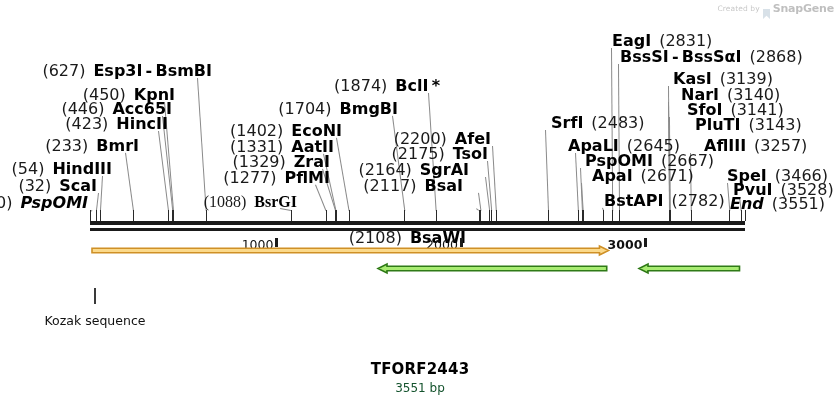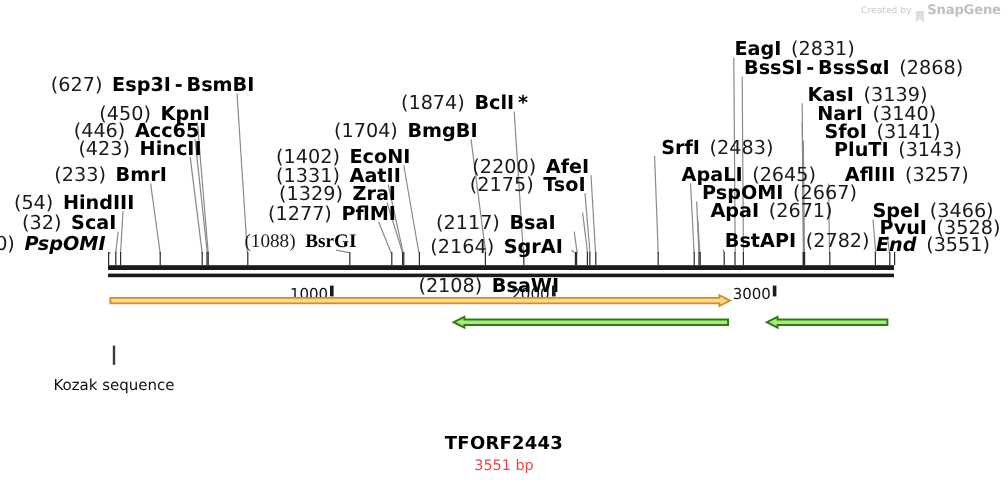--- a/index.html
+++ b/index.html
@@ -126,21 +126,21 @@
     text-align: center;
   }
   .title-name {
     font-size: 15px;
     font-weight: bold;
     color: #000;
     letter-spacing: 0.2px;
   }
   .title-size {
     font-size: 12px;
-    color: #ef4444;
+    color: #14532d;
     margin-top: 3px;
   }
 </style>
 </head>
 <body>
 
 <div id="map">
 
   <div class="watermark">
     <span class="wm-created">Created by</span>
@@ -236,21 +236,21 @@
       <div class="label right" style="left: auto; right: 628px; top: 71px;"><span class="pos">(627)</span> <span class="enz">Esp3I</span><span class="sep"> - </span><span class="enz">BsmBI</span></div>
       <div class="label right" style="left: auto; right: 543px; top: 202px; font-family: Liberation Serif, serif;"><span class="pos">(1088)</span> <span class="enz">BsrGI</span></div>
       <div class="label right" style="left: auto; right: 510px; top: 178px;"><span class="pos">(1277)</span> <span class="enz">PflMI</span></div>
       <div class="label right" style="left: auto; right: 510px; top: 162px;"><span class="pos">(1329)</span> <span class="enz">ZraI</span></div>
       <div class="label right" style="left: auto; right: 506px; top: 147px;"><span class="pos">(1331)</span> <span class="enz">AatII</span></div>
       <div class="label right" style="left: auto; right: 498px; top: 131px;"><span class="pos">(1402)</span> <span class="enz">EcoNI</span></div>
       <div class="label right" style="left: auto; right: 442px; top: 109px;"><span class="pos">(1704)</span> <span class="enz">BmgBI</span></div>
       <div class="label right" style="left: auto; right: 400px; top: 86px;"><span class="pos">(1874)</span> <span class="enz">BclI</span><span class="star"> *</span></div>
       <div class="label right" style="left: auto; right: 374px; top: 202px; margin-top: 36px;"><span class="pos">(2108)</span> <span class="enz">BsaWI</span></div>
       <div class="label right" style="left: auto; right: 377px; top: 186px;"><span class="pos">(2117)</span> <span class="enz">BsaI</span></div>
-      <div class="label right" style="left: auto; right: 371px; top: 170px; margin-top: 36px;"><span class="pos">(2164)</span> <span class="enz">SgrAI</span></div>
+      <div class="label right" style="left: auto; right: 371px; top: 170px;"><span class="pos">(2164)</span> <span class="enz">SgrAI</span></div>
       <div class="label right" style="left: auto; right: 352px; top: 154px;"><span class="pos">(2175)</span> <span class="enz">TsoI</span></div>
       <div class="label right" style="left: auto; right: 349px; top: 139px;"><span class="pos">(2200)</span> <span class="enz">AfeI</span></div>
       <div class="label left" style="left: 551px; top: 123px;"><span class="enz">SrfI</span> <span class="pos">(2483)</span></div>
       <div class="label left" style="left: 568px; top: 146px;"><span class="enz">ApaLI</span> <span class="pos">(2645)</span></div>
       <div class="label left" style="left: 585px; top: 161px;"><span class="enz">PspOMI</span> <span class="pos">(2667)</span></div>
       <div class="label left" style="left: 592px; top: 176px;"><span class="enz">ApaI</span> <span class="pos">(2671)</span></div>
       <div class="label left" style="left: 604px; top: 201px;"><span class="enz">BstAPI</span> <span class="pos">(2782)</span></div>
       <div class="label left" style="left: 612px; top: 41px;"><span class="enz">EagI</span> <span class="pos">(2831)</span></div>
       <div class="label left" style="left: 620px; top: 57px;"><span class="enz">BssSI</span><span class="sep"> - </span><span class="enz">BssSαI</span> <span class="pos">(2868)</span></div>
       <div class="label left" style="left: 673px; top: 79px;"><span class="enz">KasI</span> <span class="pos">(3139)</span></div>
@@ -262,21 +262,21 @@
       <div class="label left" style="left: 733px; top: 190px;"><span class="enz">PvuI</span> <span class="pos">(3528)</span></div>
       <div class="label left" style="left: 730px; top: 204px;"><span class="enz italic">End</span> <span class="pos">(3551)</span></div>
     </div>
   <div id="ruler-layer">
       <div class="ruler-line ruler-top" style="left: 90px; top: 221px; width: 655px;"></div>
       <div class="ruler-line ruler-bottom" style="left: 90px; top: 228px; width: 655px;"></div>
       <div class="ruler-num" style="left: 273.455px; top: 237px;">1000</div>
       <div class="ruler-tickmark" style="left: 275.455px; top: 238px;"></div>
       <div class="ruler-num" style="left: 457.91px; top: 237px;">2000</div>
       <div class="ruler-tickmark" style="left: 459.91px; top: 238px;"></div>
-      <div class="ruler-num" style="left: 642.365px; top: 237px;">3000</div>
+      <div class="ruler-num" style="left: 642.365px; top: 237px; font-weight: bold;">3000</div>
       <div class="ruler-tickmark" style="left: 644.365px; top: 238px;"></div>
     </div>
   <div id="features-layer">
       <div class="feature" style="left: 91.8446px; top: 246px; width: 516.474px;">
         <svg width="516.4742326105322" height="9" viewBox="0 0 516.4742326105322 9">
           <path d="M0 2.2 H507.4742326105322 V0 L516.4742326105322 4.5 L507.4742326105322 9 V6.8 H0 Z" fill="#fbd98a" stroke="#cf9026" stroke-width="1.6" stroke-linejoin="miter"></path>
         </svg>
       </div>
       <div class="feature" style="left: 377.75px; top: 264px; width: 228.724px;">
         <svg width="228.72430301323567" height="9" viewBox="0 0 228.72430301323567 9">

